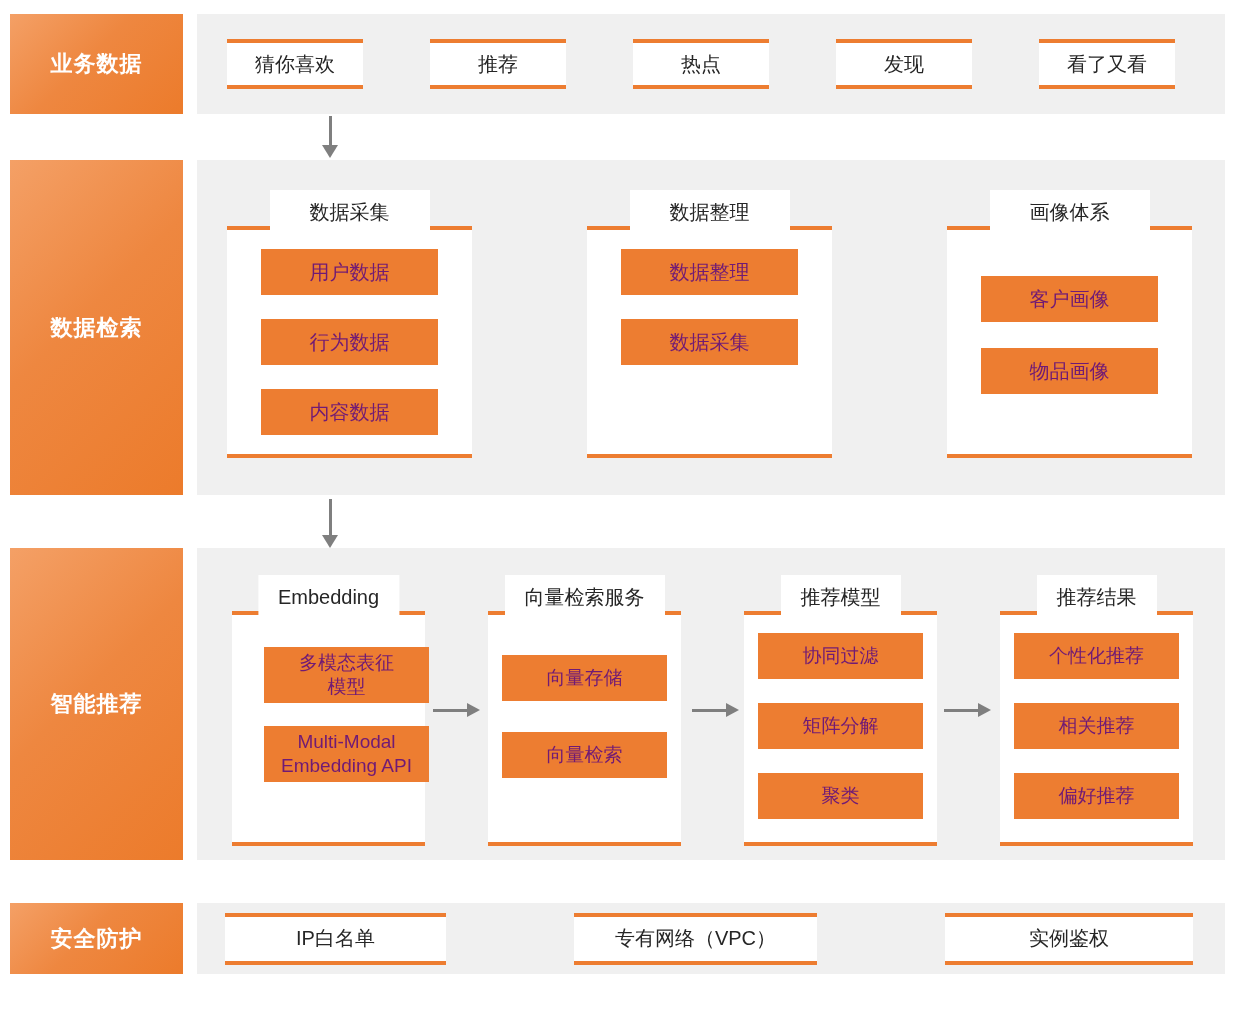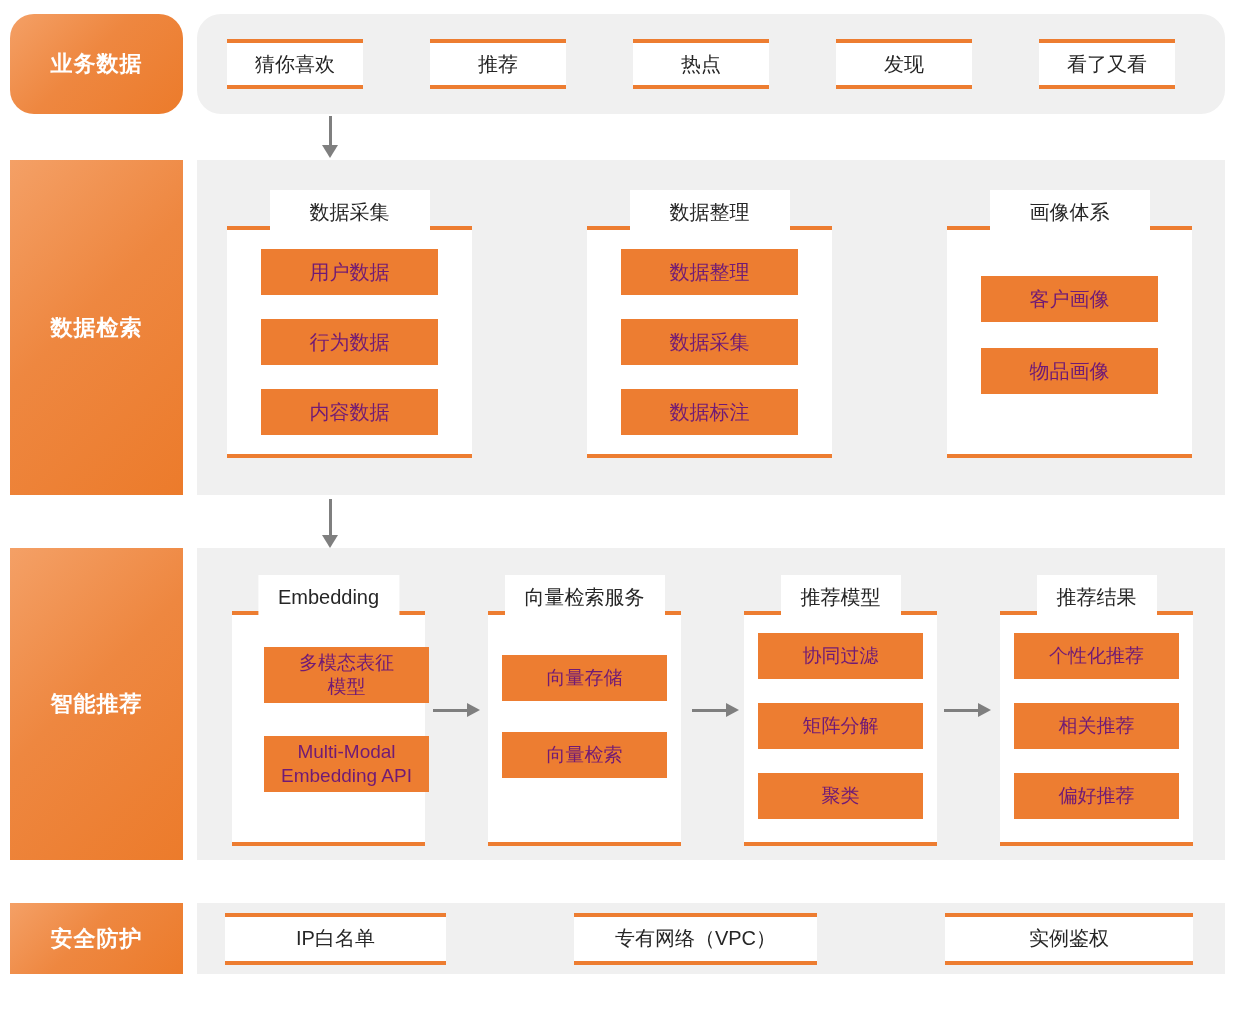--- a/index.html
+++ b/index.html
@@ -13,21 +13,21 @@
     position:absolute; left:10px; width:173px;
     background:linear-gradient(135deg,#F4A066 0%,#EE8740 45%,#EC7B2B 100%);
     color:#ffffff; display:flex; align-items:center; justify-content:center;
     font-size:22px; font-weight:bold; letter-spacing:1px;
   }
   
   .content {
     position:absolute; left:197px; width:1028px; background:#F0F0F0;
     box-sizing:border-box;
   }
-  .b1 { top:14px;  height:100px;border-radius:24px; }
+  .b1 { top:14px;  height:100px; }
   .b2 { top:160px; height:335px; }
   .b3 { top:548px; height:312px; }
   .b4 { top:903px; height:71px;  }
 
   .content.b1 { display:flex; align-items:center; justify-content:space-between; padding:0 50px 0 30px; }
   .content.b2 { display:flex; justify-content:space-between; padding:66px 33px 0 30px; }
   .content.b3 { display:flex; justify-content:space-between; padding:63px 32px 0 35px; position:relative; }
   .content.b4 { display:flex; align-items:center; justify-content:space-between; padding:0 32px 0 28px; }
 
   
@@ -60,21 +60,21 @@
   .item {
     box-sizing:border-box; background:#ED7D31; color:#701a75;
     display:flex; align-items:center; justify-content:center;
     text-align:center; white-space:pre-line; line-height:1.25; padding:4px 8px;
     flex-shrink:0;
   }
   .b2card .item { width:177px; min-height:46px; font-size:20px; }
   .b3card .item { width:165px; min-height:46px; font-size:19px; }
   .g-collect  .items, .g-organize .items { padding-top:19px; gap:24px; }
   .g-profile  .items { justify-content:center; gap:26px; padding-bottom:14px; }
-  .g-embedding .items { padding-top:32px; gap:33px;margin-left:36px; }
+  .g-embedding .items { padding-top:32px; gap:23px;margin-left:36px; }
   .g-embedding .item { min-height:56px; }
   .g-vector  .items { padding-top:40px; gap:31px; }
   .g-model   .items, .g-result .items { padding-top:18px; gap:24px; }
 
   
   .varrow { position:absolute; left:322px; width:16px; display:flex; flex-direction:column; align-items:center; }
   .va1 { top:116px; height:42px; }
   .va2 { top:499px; height:49px; }
   .vline { width:3px; flex:1; background:#7F7F7F; }
   .vhead { width:0; height:0; border-top:13px solid #7F7F7F; border-left:8px solid transparent; border-right:8px solid transparent; }
@@ -111,21 +111,20 @@
       <div class="item">行为数据</div>
       <div class="item">内容数据</div>
     </div>
   </div>
 
   <div class="card b2card g-organize">
     <div class="tab">数据整理</div>
     <div class="items">
       <div class="item">数据整理</div>
       <div class="item">数据采集</div>
-      <div class="item">数据标注</div>
     </div>
   </div>
 
   <div class="card b2card g-profile">
     <div class="tab">画像体系</div>
     <div class="items">
       <div class="item">客户画像</div>
       <div class="item">物品画像</div>
     </div>
   </div>

